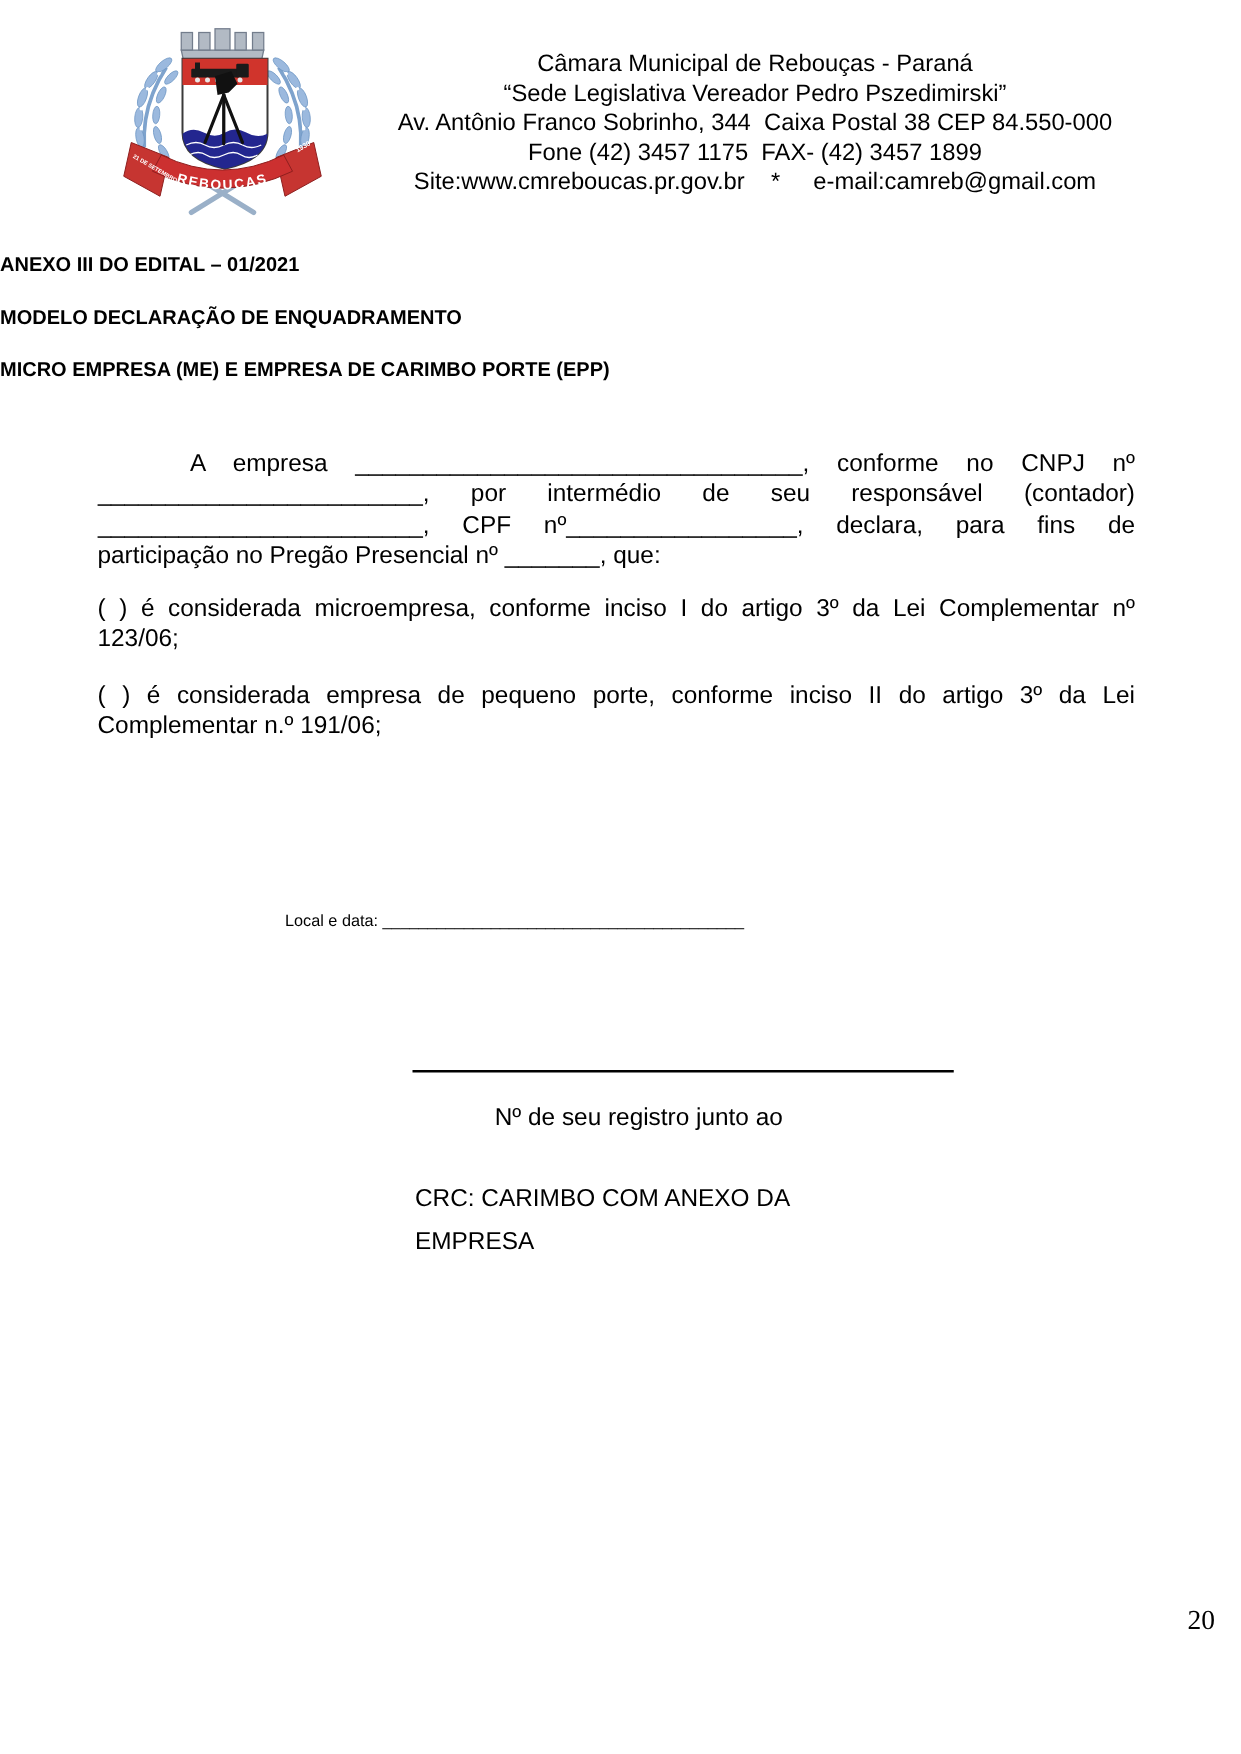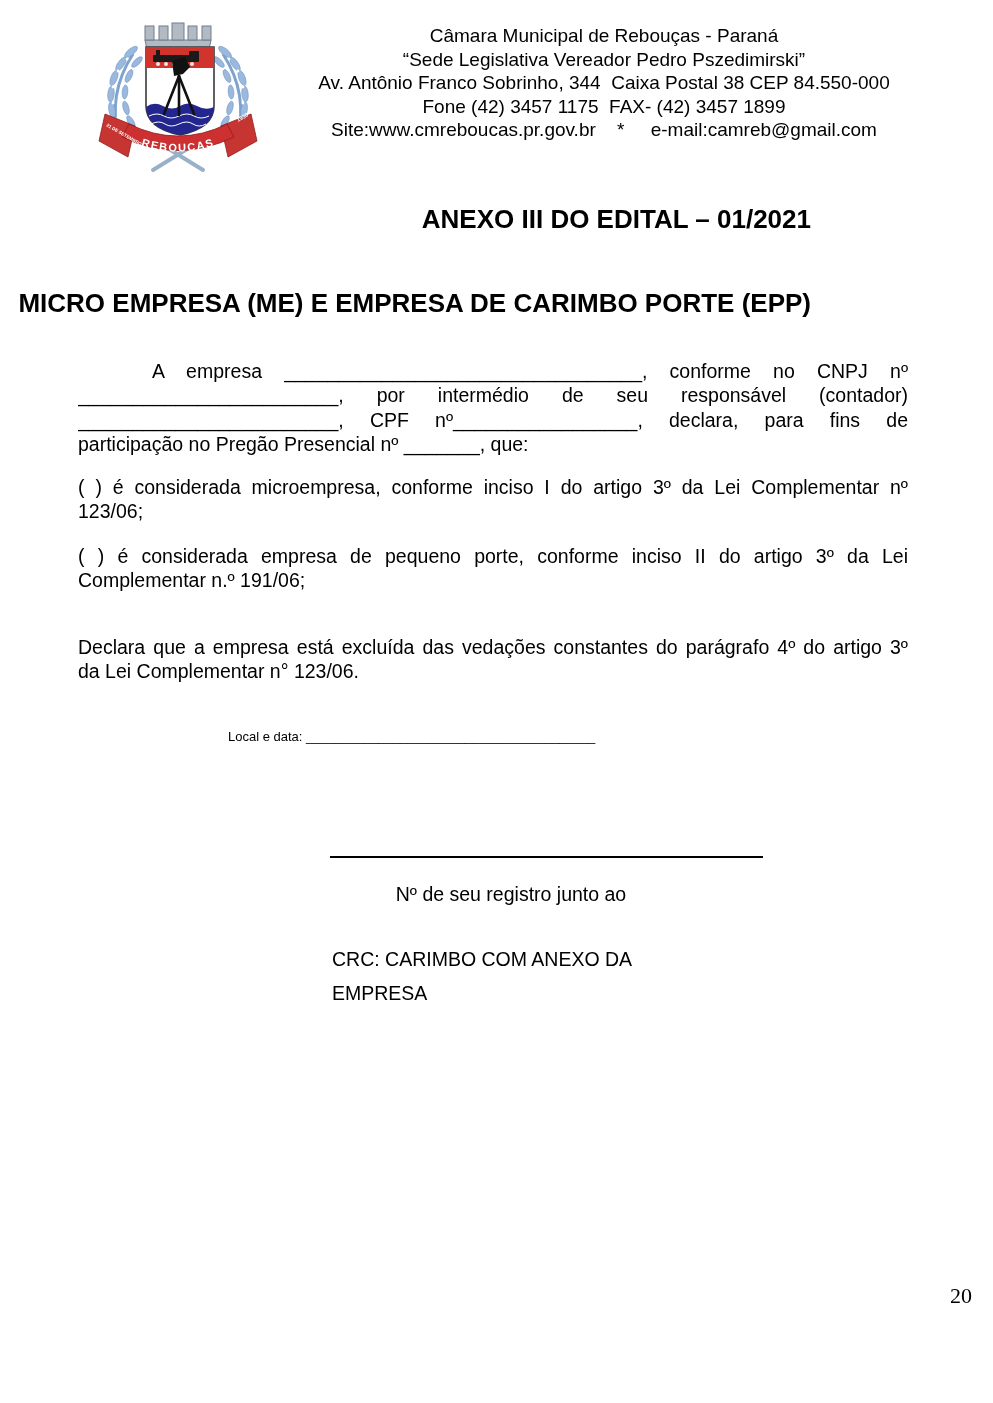--- a/index.html
+++ b/index.html
@@ -1,25 +1,25 @@
 <!DOCTYPE html>
 <html><head>
 <meta charset="utf-8">
 <style>
   html,body{margin:0;padding:0;background:#fff;}
   .page{position:relative;width:993px;height:1403px;background:#fff;color:#000;
         font-family:"Liberation Sans",sans-serif;overflow:hidden;}
 
   .logo{position:absolute;left:93px;top:14px;width:170px;height:168px;}
 
-  .header-text{position:absolute;left:278px;top:24px;width:652px;text-align:center;
+  .header-text{position:absolute;left:278px;top:40px;width:652px;text-align:center;
                font-size:19px;line-height:23.6px;}
   .hline{white-space:pre-wrap;}
 
-  .title{position:absolute;left:0;width:811px;text-align:right;font-weight:bold;font-size:26px;}
+  .title{position:absolute;left:0;width:811px;text-align:left;font-weight:bold;font-size:16px;}
   .t1{top:204px;} .t2{top:246px;} .t3{top:288px;}
 
   .para{position:absolute;left:78px;width:830px;font-size:19.5px;line-height:24.3px;}
   .p1{top:359px;} .opt1{top:475px;} .opt2{top:544px;} .p2{top:635px;}
   .line{display:block;}
   .jl{text-align:justify;text-align-last:justify;height:24.3px;overflow:hidden;}
   .ll{text-align:left;}
   .indent{text-indent:74px;}
 
   .local{position:absolute;left:228px;top:729px;font-size:13px;white-space:pre-wrap;}
@@ -127,43 +127,40 @@
 
   <div class="header-text">
     <div class="hline">Câmara Municipal de Rebouças - Paraná</div>
     <div class="hline">“Sede Legislativa Vereador Pedro Pszedimirski”</div>
     <div class="hline">Av. Antônio Franco Sobrinho, 344  Caixa Postal 38 CEP 84.550-000</div>
     <div class="hline">Fone (42) 3457 1175  FAX- (42) 3457 1899</div>
     <div class="hline">Site:www.cmreboucas.pr.gov.br    *     e-mail:camreb@gmail.com</div>
   </div>
 
   <div class="title t1">ANEXO III DO EDITAL – 01/2021</div>
+  <div class="title t2">MODELO DECLARAÇÃO DE ENQUADRAMENTO</div>
   <div class="title t3">MICRO EMPRESA (ME) E EMPRESA DE CARIMBO PORTE (EPP)</div>
 
   <div class="para p1">
     <span class="line jl indent">A empresa _________________________________, conforme no CNPJ nº</span>
     <span class="line jl">________________________, por intermédio de seu responsável (contador)</span>
     <span class="line jl">________________________, CPF nº_________________, declara, para fins de</span>
     <span class="line ll">participação no Pregão Presencial nº _______, que:</span>
   </div>
 
   <div class="para opt1">
     <span class="line jl">( ) é considerada microempresa, conforme inciso I do artigo 3º da Lei Complementar nº</span>
     <span class="line ll">123/06;</span>
   </div>
 
   <div class="para opt2">
     <span class="line jl">( ) é considerada empresa de pequeno porte, conforme inciso II do artigo 3º da Lei</span>
     <span class="line ll">Complementar n.º 191/06;</span>
   </div>
 
-  <div class="para p2">
-    <span class="line jl">Declara que a empresa está excluída das vedações constantes do parágrafo 4º do artigo 3º</span>
-    <span class="line ll">da Lei Complementar n° 123/06.</span>
-  </div>
 
   <div class="local"><span>Local e data: </span><span>________________________________________</span></div>
 
   <div class="sig-rule"></div>
   <div class="sig-block">
     <div>Nº de seu registro junto ao</div>
   </div>
   <div class="crc crc1">CRC: CARIMBO COM ANEXO DA</div>
   <div class="crc crc2">EMPRESA</div>
 

